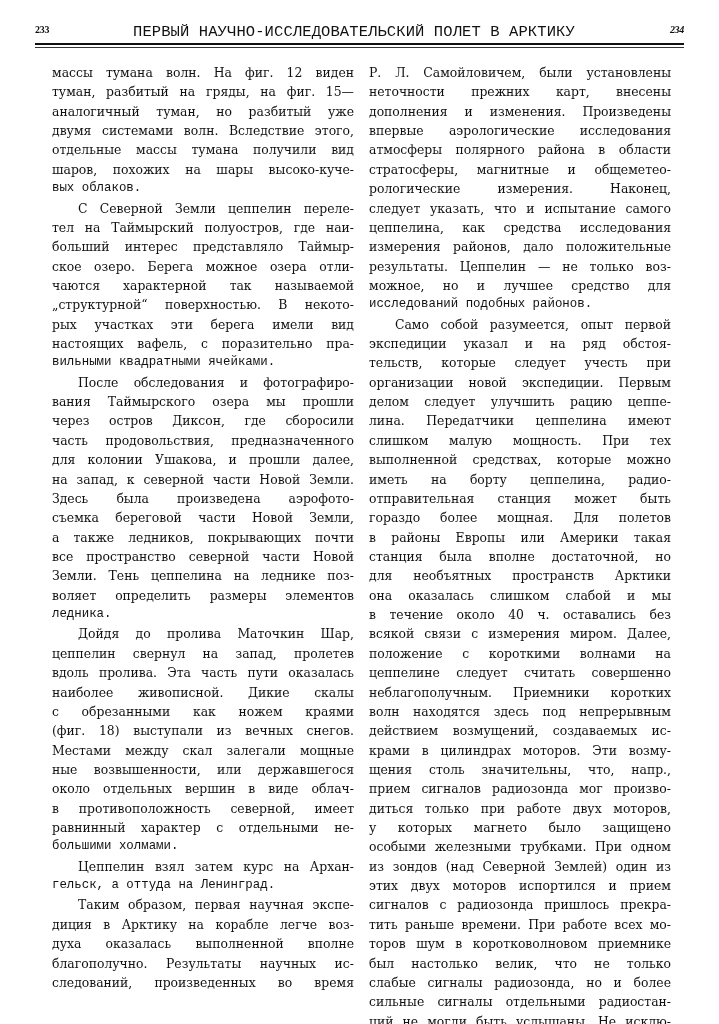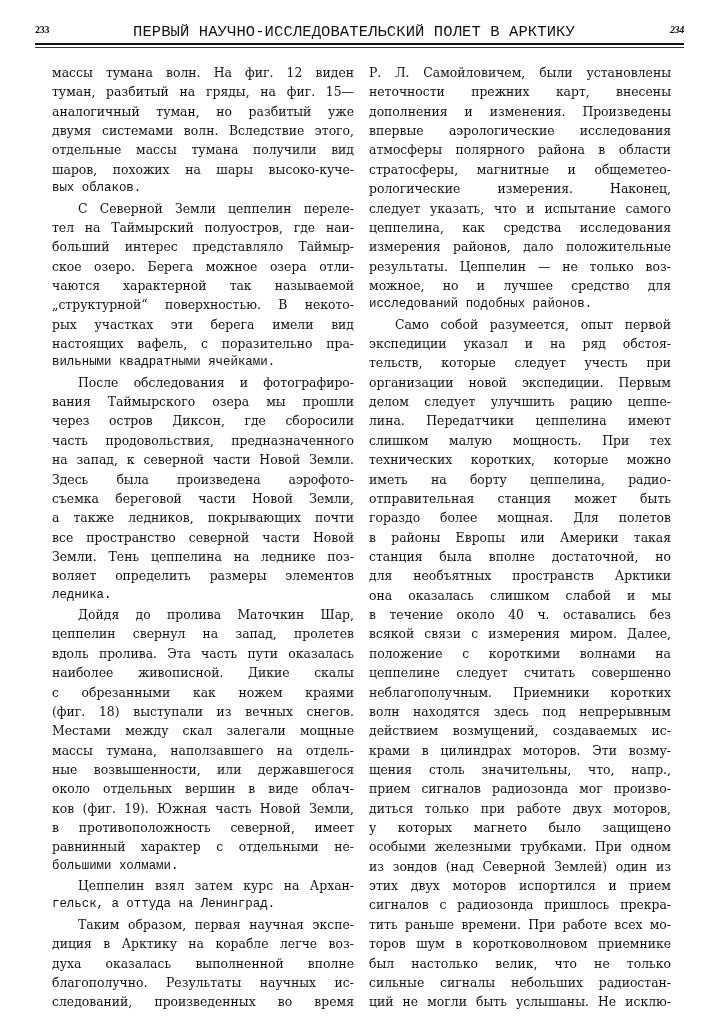--- a/index.html
+++ b/index.html
@@ -67,39 +67,38 @@
     <span class="line">ское озеро. Берега можное озера отли-</span>
     <span class="line">чаются характерной так называемой</span>
     <span class="line">„структурной“ поверхностью. В некото-</span>
     <span class="line">рых участках эти берега имели вид</span>
     <span class="line">настоящих вафель, с поразительно пра-</span>
     <span class="line last">вильными квадратными ячейками.</span>
     <span class="line indent">После обследования и фотографиро-</span>
     <span class="line">вания Таймырского озера мы прошли</span>
     <span class="line">через остров Диксон, где сборосили</span>
     <span class="line">часть продовольствия, предназначенного</span>
+    <span class="line">для колонии Ушакова, и прошли далее,</span>
     <span class="line">на запад, к северной части Новой Земли.</span>
     <span class="line">Здесь была произведена аэрофото-</span>
     <span class="line">съемка береговой части Новой Земли,</span>
     <span class="line">а также ледников, покрывающих почти</span>
     <span class="line">все пространство северной части Новой</span>
     <span class="line">Земли. Тень цеппелина на леднике поз-</span>
     <span class="line">воляет определить размеры элементов</span>
     <span class="line last">ледника.</span>
     <span class="line indent">Дойдя до пролива Маточкин Шар,</span>
     <span class="line">цеппелин свернул на запад, пролетев</span>
     <span class="line">вдоль пролива. Эта часть пути оказалась</span>
     <span class="line">наиболее живописной. Дикие скалы</span>
     <span class="line">с обрезанными как ножем краями</span>
     <span class="line">(фиг. 18) выступали из вечных снегов.</span>
     <span class="line">Местами между скал залегали мощные</span>
-    <span class="line">массы тумана, наползавшего на отдель-</span>
     <span class="line">ные возвышенности, или державшегося</span>
     <span class="line">около отдельных вершин в виде облач-</span>
-    <span class="line">ков (фиг. 19). Южная часть Новой Земли,</span>
     <span class="line">в противоположность северной, имеет</span>
     <span class="line">равнинный характер с отдельными не-</span>
     <span class="line last">большими холмами.</span>
     <span class="line indent">Цеппелин взял затем курс на Архан-</span>
     <span class="line last">гельск, а оттуда на Ленинград.</span>
     <span class="line indent">Таким образом, первая научная экспе-</span>
     <span class="line">диция в Арктику на корабле легче воз-</span>
     <span class="line">духа оказалась выполненной вполне</span>
     <span class="line">благополучно. Результаты научных ис-</span>
     <span class="line">следований, произведенных во время</span>
@@ -118,21 +117,21 @@
     <span class="line">результаты. Цеппелин — не только воз-</span>
     <span class="line">можное, но и лучшее средство для</span>
     <span class="line last">исследований подобных районов.</span>
     <span class="line indent">Само собой разумеется, опыт первой</span>
     <span class="line">экспедиции указал и на ряд обстоя-</span>
     <span class="line">тельств, которые следует учесть при</span>
     <span class="line">организации новой экспедиции. Первым</span>
     <span class="line">делом следует улучшить рацию цеппе-</span>
     <span class="line">лина. Передатчики цеппелина имеют</span>
     <span class="line">слишком малую мощность. При тех</span>
-    <span class="line">технических коротких, которые можно</span>
+    <span class="line">выполненной средствах, которые можно</span>
     <span class="line">иметь на борту цеппелина, радио-</span>
     <span class="line">отправительная станция может быть</span>
     <span class="line">гораздо более мощная. Для полетов</span>
     <span class="line">в районы Европы или Америки такая</span>
     <span class="line">станция была вполне достаточной, но</span>
     <span class="line">для необъятных пространств Арктики</span>
     <span class="line">она оказалась слишком слабой и мы</span>
     <span class="line">в течение около 40 ч. оставались без</span>
     <span class="line">всякой связи с измерения миром. Далее,</span>
     <span class="line">положение с короткими волнами на</span>
@@ -145,15 +144,16 @@
     <span class="line">прием сигналов радиозонда мог произво-</span>
     <span class="line">диться только при работе двух моторов,</span>
     <span class="line">у которых магнето было защищено</span>
     <span class="line">особыми железными трубками. При одном</span>
     <span class="line">из зондов (над Северной Землей) один из</span>
     <span class="line">этих двух моторов испортился и прием</span>
     <span class="line">сигналов с радиозонда пришлось прекра-</span>
     <span class="line">тить раньше времени. При работе всех мо-</span>
     <span class="line">торов шум в коротковолновом приемнике</span>
     <span class="line">был настолько велик, что не только</span>
-    <span class="line">сильные сигналы небольших радиостан-</span>
+    <span class="line">слабые сигналы радиозонда, но и более</span>
+    <span class="line">сильные сигналы отдельными радиостан-</span>
     <span class="line">ций не могли быть услышаны. Не исклю-</span>
   </div>
 
 </body></html>

